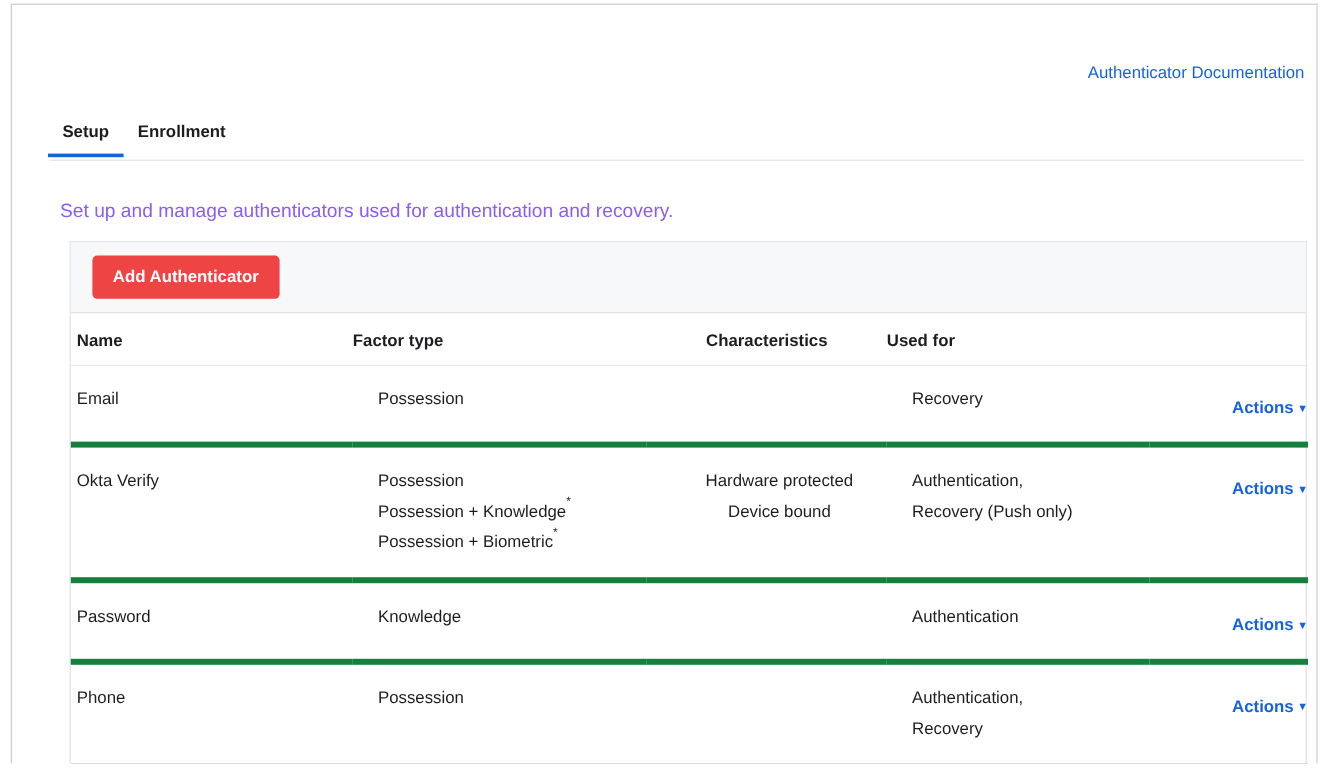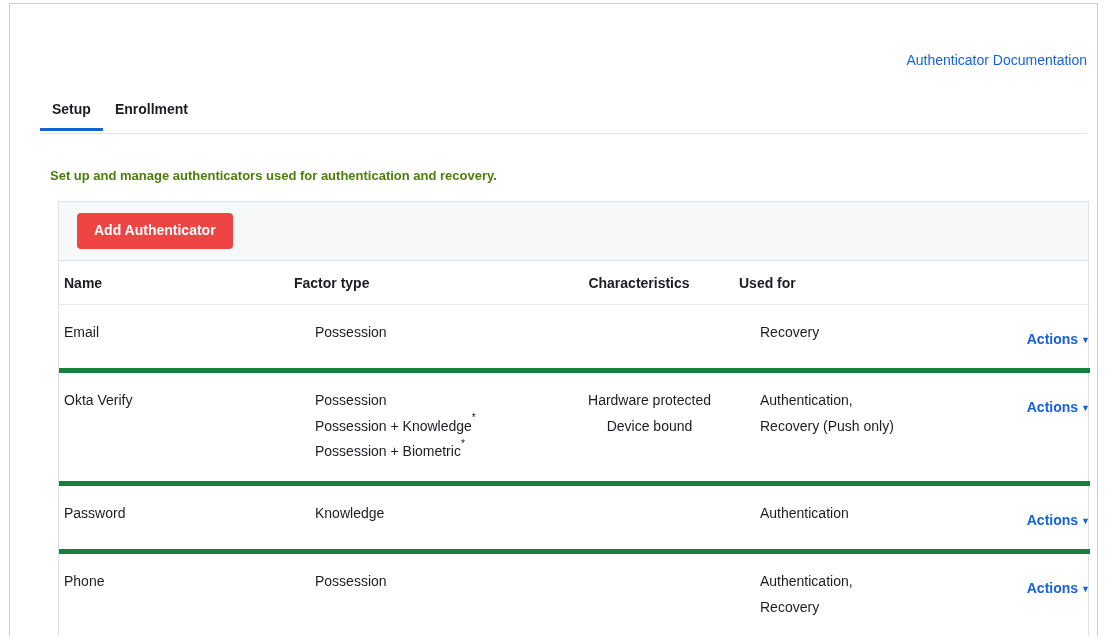--- a/index.html
+++ b/index.html
@@ -82,23 +82,22 @@
     bottom: -1px;
     height: 3px;
     background: #1662dd;
   }
 
   
   .description {
     position: absolute;
     left: 40px;
     top: 164px;
-    font-size: 13px;
-    color: #4d7c0f;
-    font-weight: bold;
+    font-size: 16px;
+    color: #8b5cf6;
   }
 
   
   .table-wrap {
     position: absolute;
     left: 48px;
     top: 197px;
     width: 1031px;
     border: 1px solid #dfe1e4;
     border-bottom: none;

